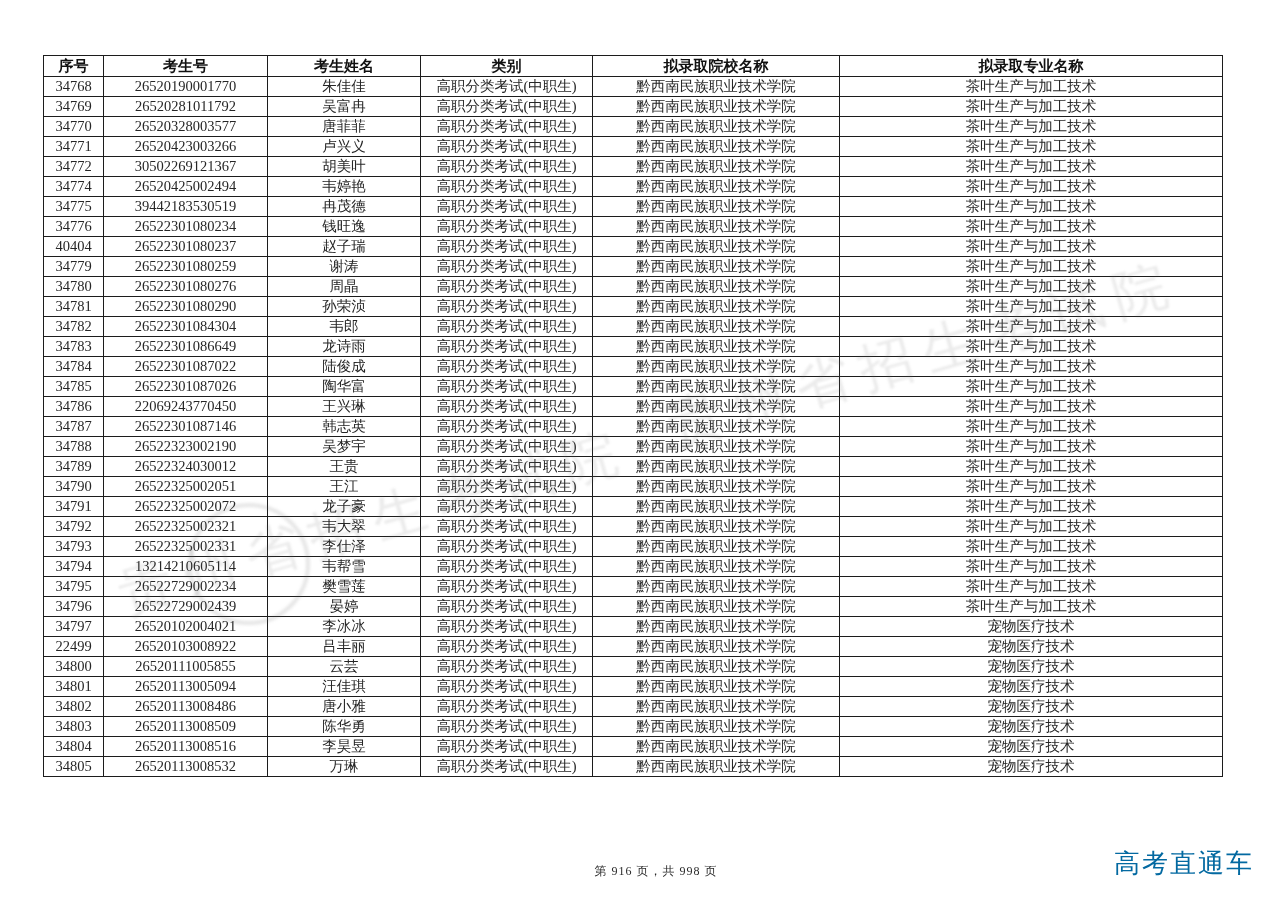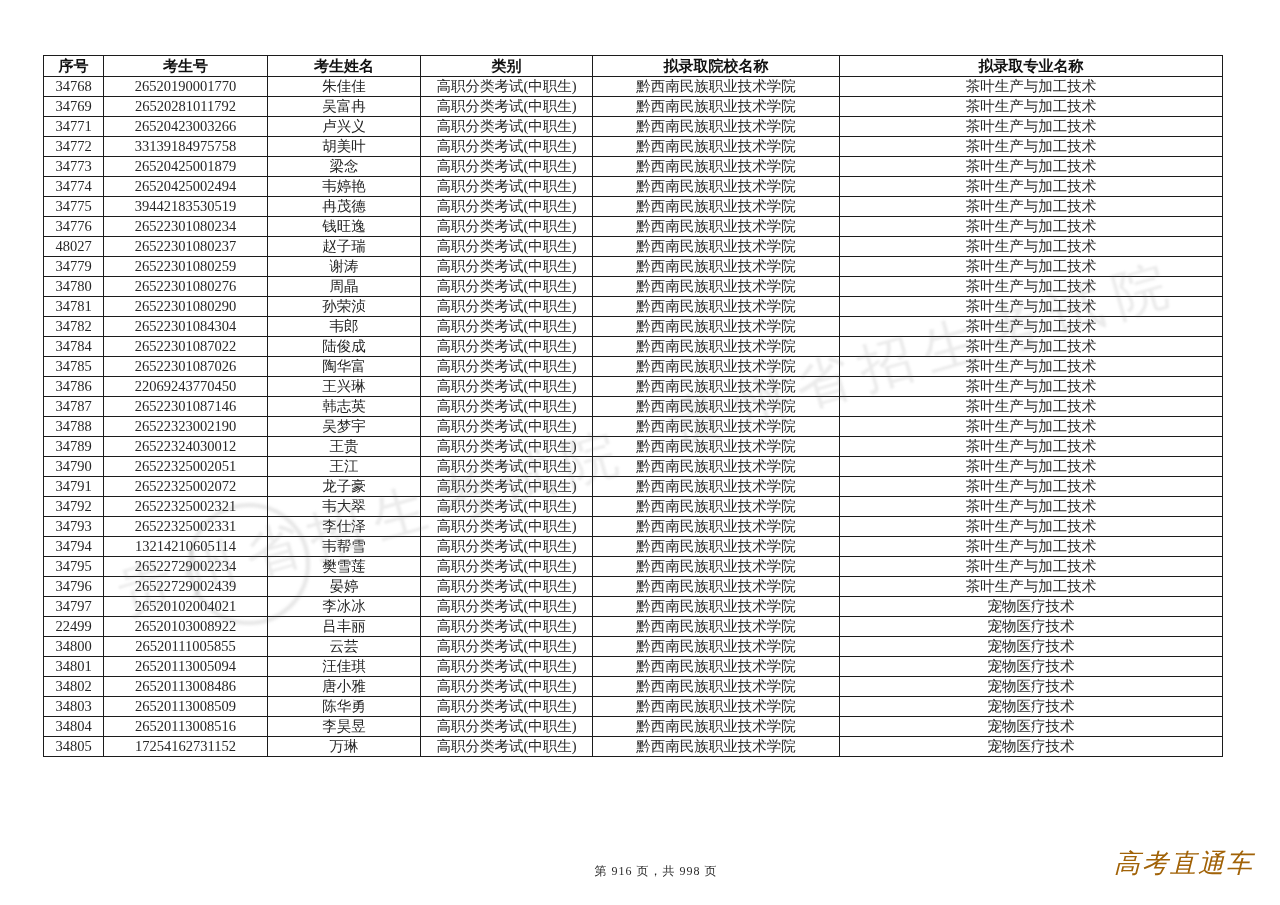--- a/index.html
+++ b/index.html
@@ -56,24 +56,23 @@
     text-align: center;
     font-size: 12px;
     color: #2a2a2a;
     letter-spacing: 1px;
   }
   .brand {
     position: absolute;
     top: 846px;
     right: 26px;
     font-size: 26px;
-    color: #a16207;
+    color: #0369a1;
     font-family: "Liberation Sans", sans-serif;
     letter-spacing: 2px;
-    font-style: italic;
   }
   
   .wm {
     position: absolute;
     pointer-events: none;
     font-family: "Liberation Sans", sans-serif;
     white-space: nowrap;
     color: rgba(110, 110, 110, 0.14);
     filter: blur(1.2px);
     z-index: 5;
@@ -142,39 +141,39 @@
         </tr>
         <tr>
           <td>34769</td>
           <td>26520281011792</td>
           <td>吴富冉</td>
           <td>高职分类考试(中职生)</td>
           <td>黔西南民族职业技术学院</td>
           <td>茶叶生产与加工技术</td>
         </tr>
         <tr>
+          <td>34770</td>
+          <td>26520328003577</td>
+          <td>唐菲菲</td>
+          <td>高职分类考试(中职生)</td>
+          <td>黔西南民族职业技术学院</td>
+          <td>茶叶生产与加工技术</td>
+        </tr>
+        <tr>
           <td>34771</td>
           <td>26520423003266</td>
           <td>卢兴义</td>
           <td>高职分类考试(中职生)</td>
           <td>黔西南民族职业技术学院</td>
           <td>茶叶生产与加工技术</td>
         </tr>
         <tr>
           <td>34772</td>
-          <td>33139184975758</td>
+          <td>30502269121367</td>
           <td>胡美叶</td>
-          <td>高职分类考试(中职生)</td>
-          <td>黔西南民族职业技术学院</td>
-          <td>茶叶生产与加工技术</td>
-        </tr>
-        <tr>
-          <td>34773</td>
-          <td>26520425001879</td>
-          <td>梁念</td>
           <td>高职分类考试(中职生)</td>
           <td>黔西南民族职业技术学院</td>
           <td>茶叶生产与加工技术</td>
         </tr>
         <tr>
           <td>34774</td>
           <td>26520425002494</td>
           <td>韦婷艳</td>
           <td>高职分类考试(中职生)</td>
           <td>黔西南民族职业技术学院</td>
@@ -190,21 +189,21 @@
         </tr>
         <tr>
           <td>34776</td>
           <td>26522301080234</td>
           <td>钱旺逸</td>
           <td>高职分类考试(中职生)</td>
           <td>黔西南民族职业技术学院</td>
           <td>茶叶生产与加工技术</td>
         </tr>
         <tr>
-          <td>48027</td>
+          <td>40404</td>
           <td>26522301080237</td>
           <td>赵子瑞</td>
           <td>高职分类考试(中职生)</td>
           <td>黔西南民族职业技术学院</td>
           <td>茶叶生产与加工技术</td>
         </tr>
         <tr>
           <td>34779</td>
           <td>26522301080259</td>
           <td>谢涛</td>
@@ -230,20 +229,28 @@
         </tr>
         <tr>
           <td>34782</td>
           <td>26522301084304</td>
           <td>韦郎</td>
           <td>高职分类考试(中职生)</td>
           <td>黔西南民族职业技术学院</td>
           <td>茶叶生产与加工技术</td>
         </tr>
         <tr>
+          <td>34783</td>
+          <td>26522301086649</td>
+          <td>龙诗雨</td>
+          <td>高职分类考试(中职生)</td>
+          <td>黔西南民族职业技术学院</td>
+          <td>茶叶生产与加工技术</td>
+        </tr>
+        <tr>
           <td>34784</td>
           <td>26522301087022</td>
           <td>陆俊成</td>
           <td>高职分类考试(中职生)</td>
           <td>黔西南民族职业技术学院</td>
           <td>茶叶生产与加工技术</td>
         </tr>
         <tr>
           <td>34785</td>
           <td>26522301087026</td>
@@ -391,21 +398,21 @@
         <tr>
           <td>34804</td>
           <td>26520113008516</td>
           <td>李昊昱</td>
           <td>高职分类考试(中职生)</td>
           <td>黔西南民族职业技术学院</td>
           <td>宠物医疗技术</td>
         </tr>
         <tr>
           <td>34805</td>
-          <td>17254162731152</td>
+          <td>26520113008532</td>
           <td>万琳</td>
           <td>高职分类考试(中职生)</td>
           <td>黔西南民族职业技术学院</td>
           <td>宠物医疗技术</td>
         </tr>
       </tbody>
   </table>
 
   <div class="wm wm-text-upper">贵州省招生考试院</div>
   <div class="wm wm-text-lower">贵州省招生考试院</div>

